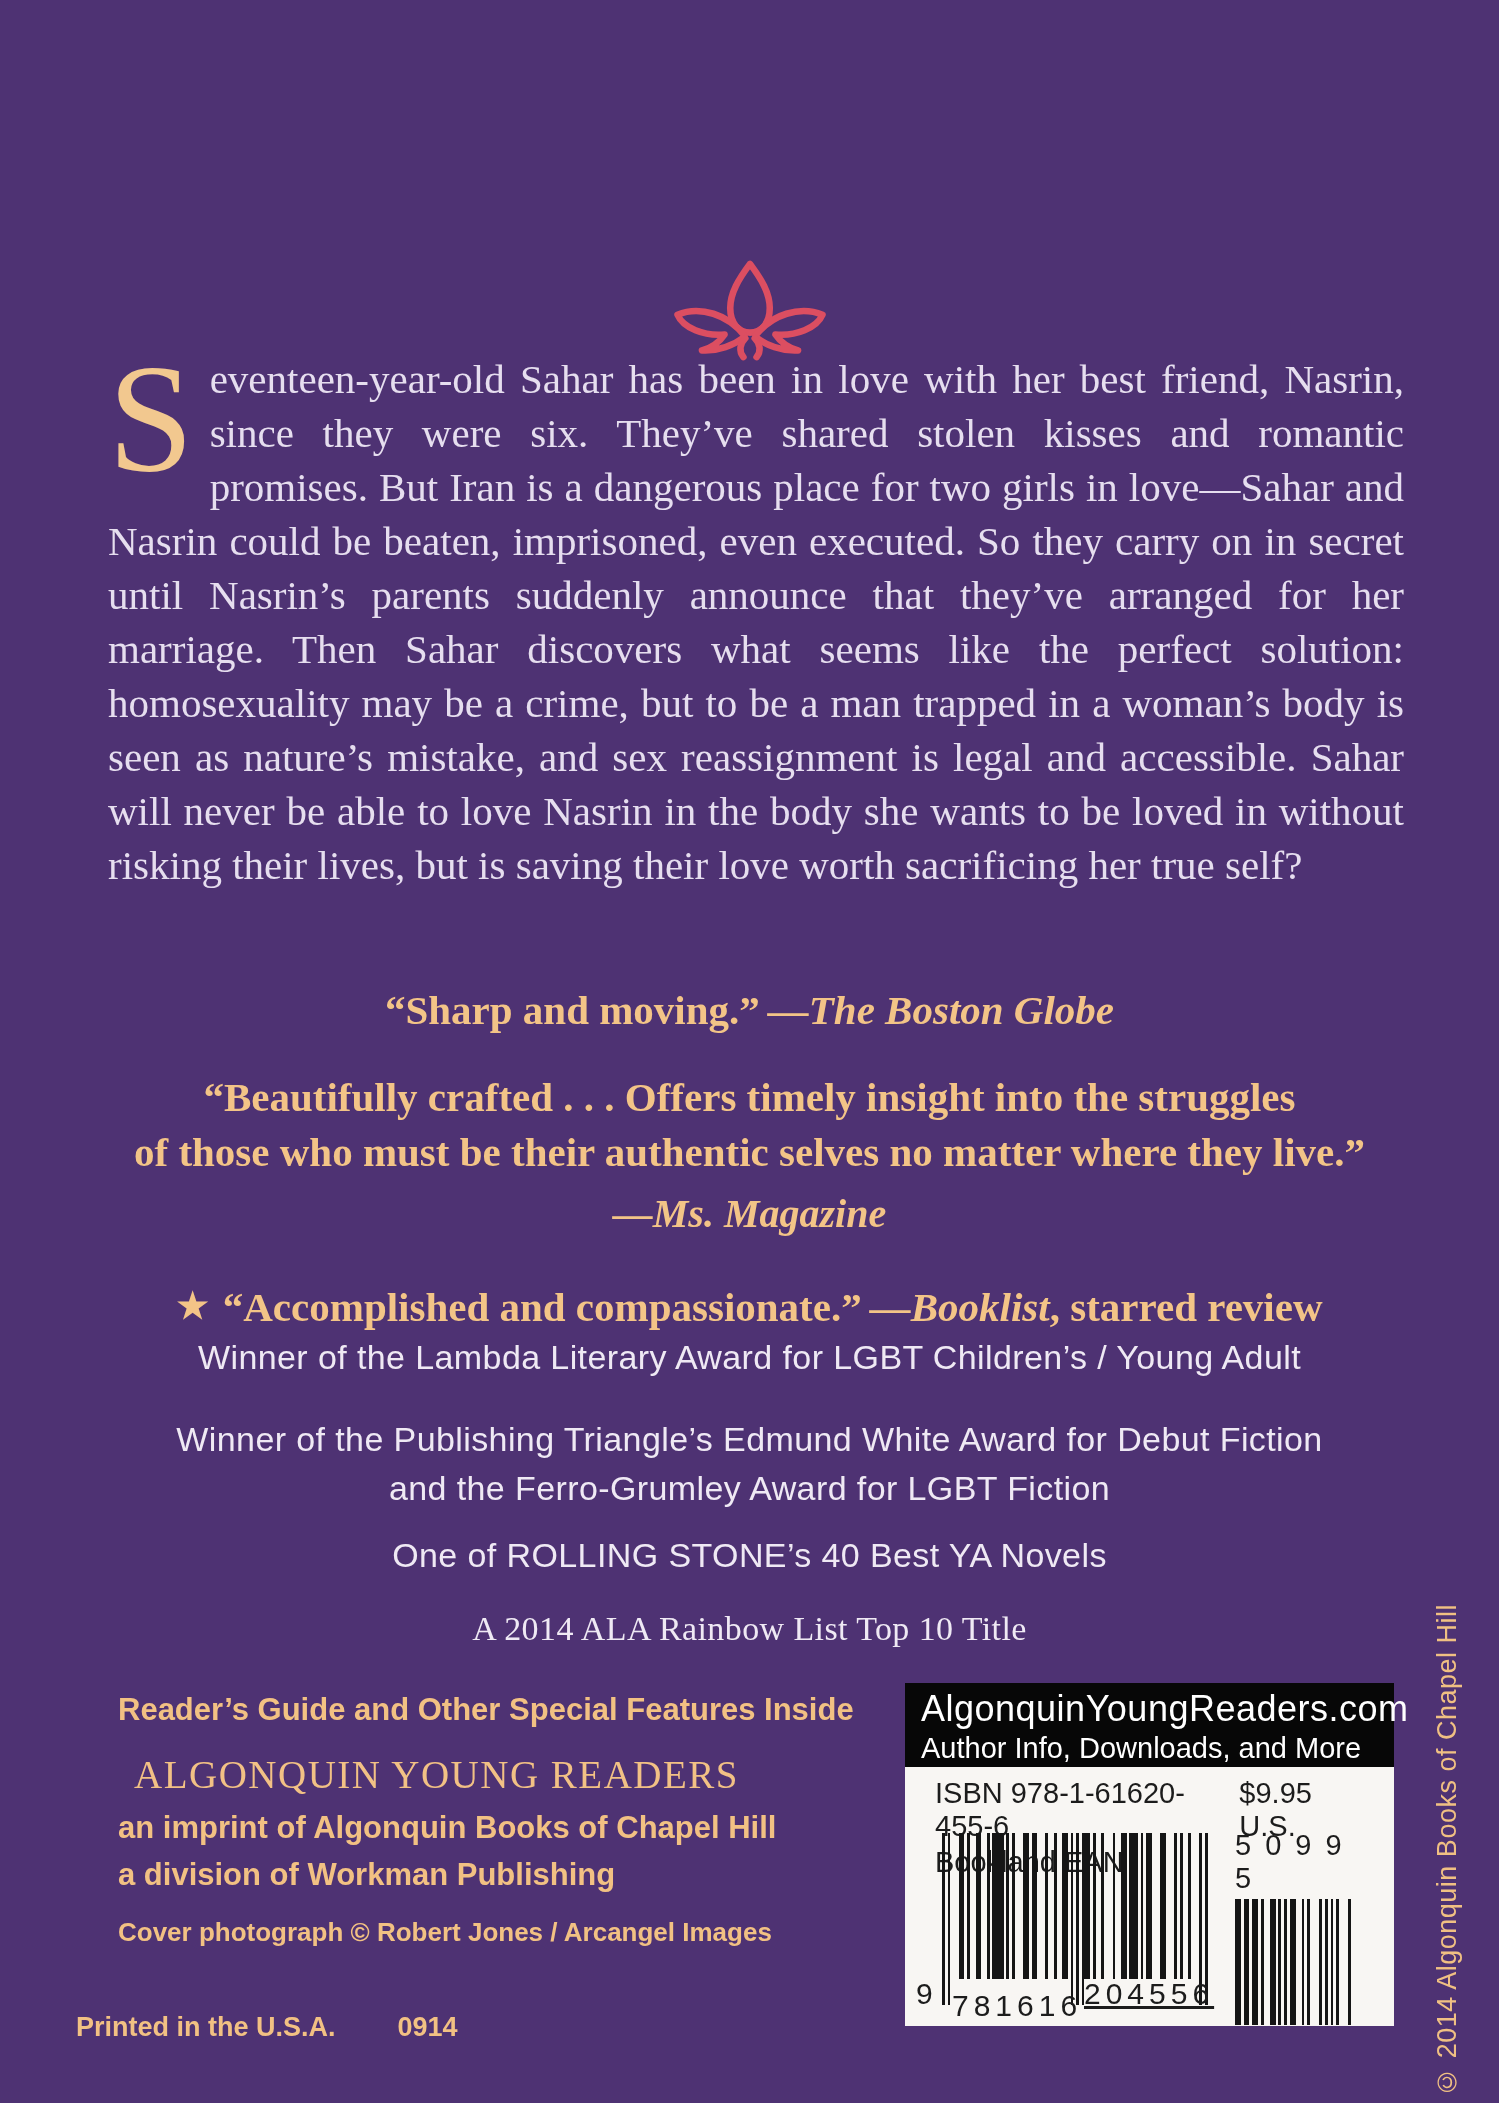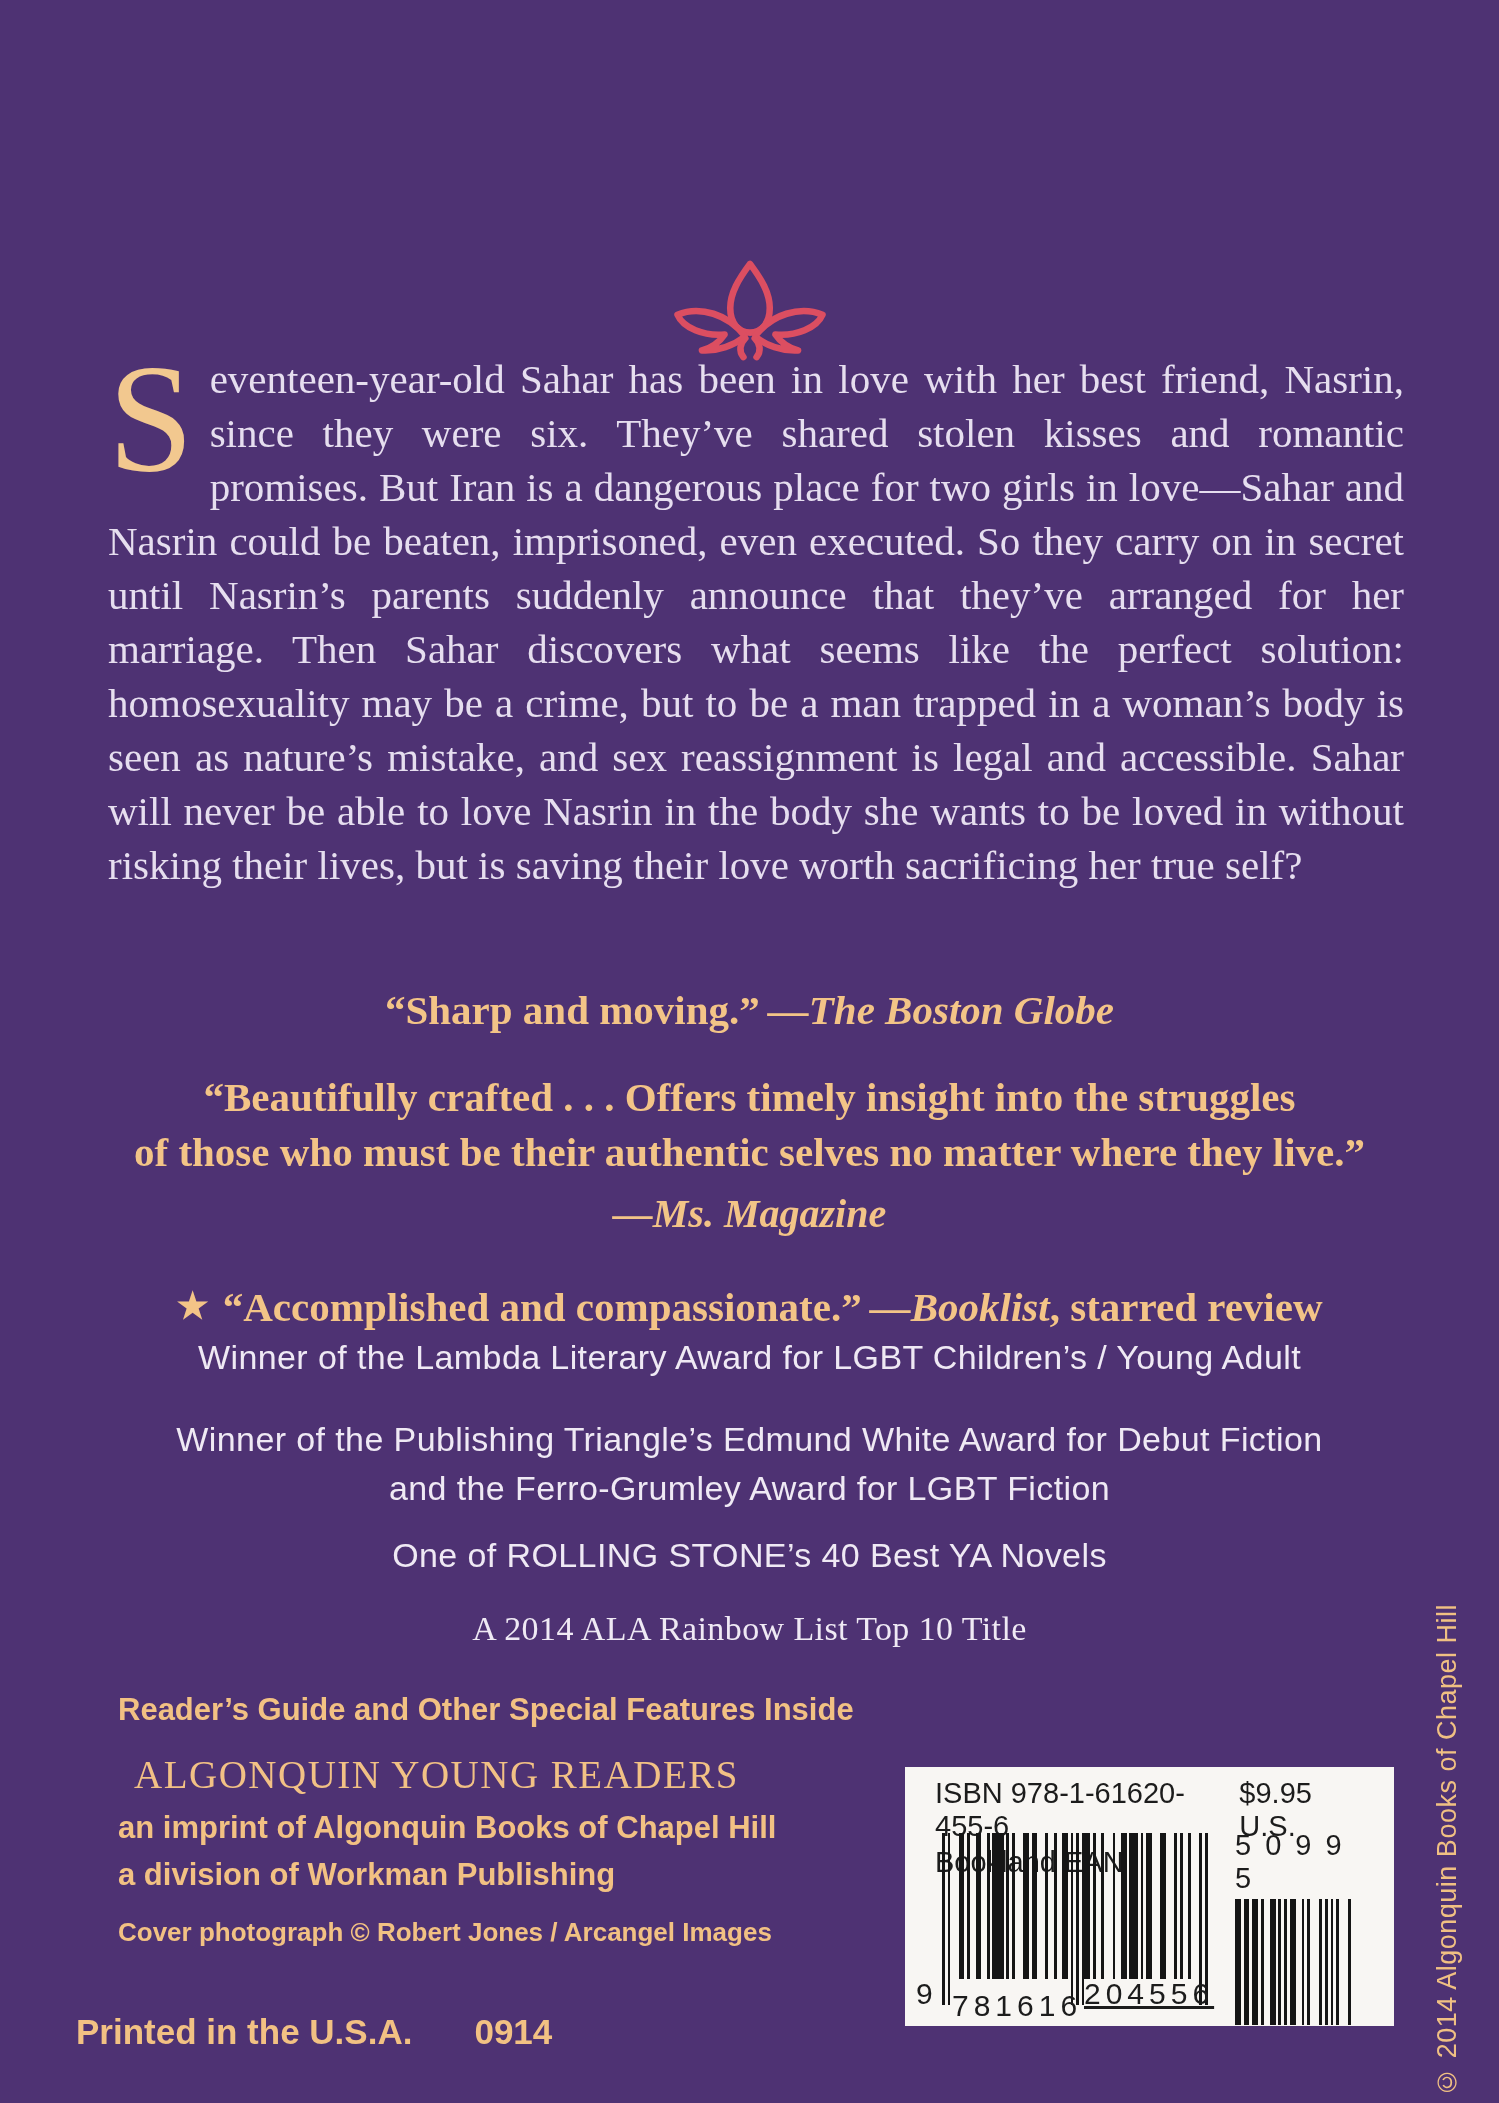--- a/index.html
+++ b/index.html
@@ -63,21 +63,21 @@
     font-family:"Liberation Serif", serif;font-size:39px;
     letter-spacing:1.5px;margin:0 0 13px 16px;color:#f2c185;
   }
   .imprint-line{font-size:31px;font-weight:bold;margin:0 0 11px 0;}
   .photo-credit{
     position:absolute;left:118px;top:1917px;color:#f2c183;
     font-family:"Liberation Sans", sans-serif;font-size:26px;font-weight:bold;
   }
   .printed{
     position:absolute;left:76px;top:2012px;color:#f2c183;
-    font-family:"Liberation Sans", sans-serif;font-size:35px;font-weight:bold;
+    font-family:"Liberation Sans", sans-serif;font-size:27px;font-weight:bold;
   }
   .printed .code{margin-left:62px;}
   
   .web-box{
     position:absolute;left:905px;top:1683px;width:489px;height:84px;
     background:#070707;color:#fff;
     font-family:"Liberation Sans", sans-serif;
     padding:0;box-sizing:border-box;
   }
   .web-url{font-size:36px;line-height:46px;padding:3px 0 0 16px;letter-spacing:0.5px;}
@@ -153,20 +153,24 @@
     <p class="imprint-line">an imprint of Algonquin Books of Chapel Hill</p>
     <p class="imprint-line">a division of Workman Publishing</p>
   </section>
 
   <div class="photo-credit">Cover photograph © Robert Jones / Arcangel Images</div>
 
   <div class="printed">
     <span>Printed in the U.S.A.</span><span class="code">0914</span>
   </div>
 
+  <div class="web-box">
+    <div class="web-url">AlgonquinYoungReaders.com</div>
+    <div class="web-sub">Author Info, Downloads, and More</div>
+  </div>
 
   <div class="ean-box">
     <div class="isbn-row">
       <span>ISBN 978-1-61620-455-6</span>
       <span>$9.95 U.S.</span>
     </div>
     <div class="ean-label">Bookland EAN</div>
 
     <div class="barcode-main">
       <div class="bars" id="bars-main">

